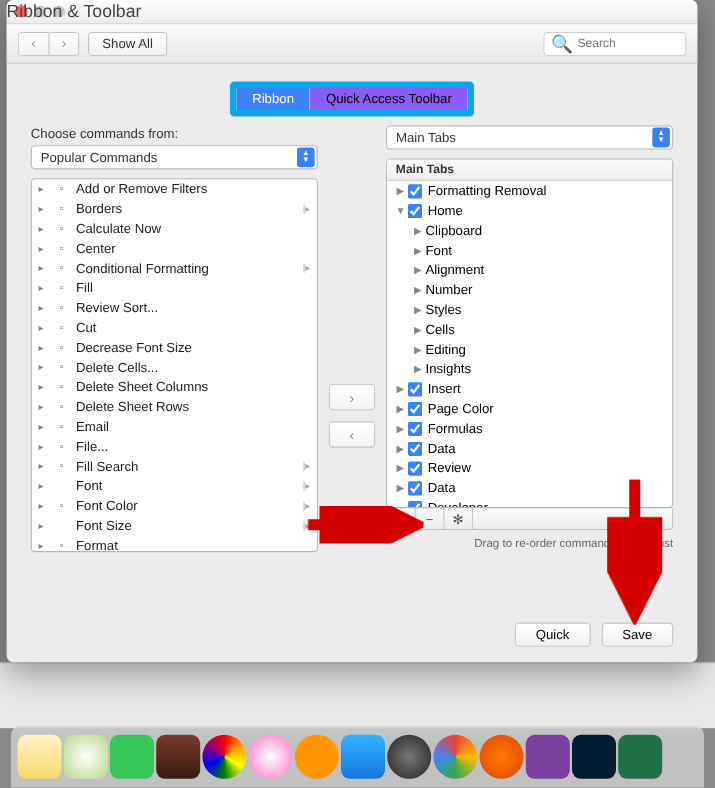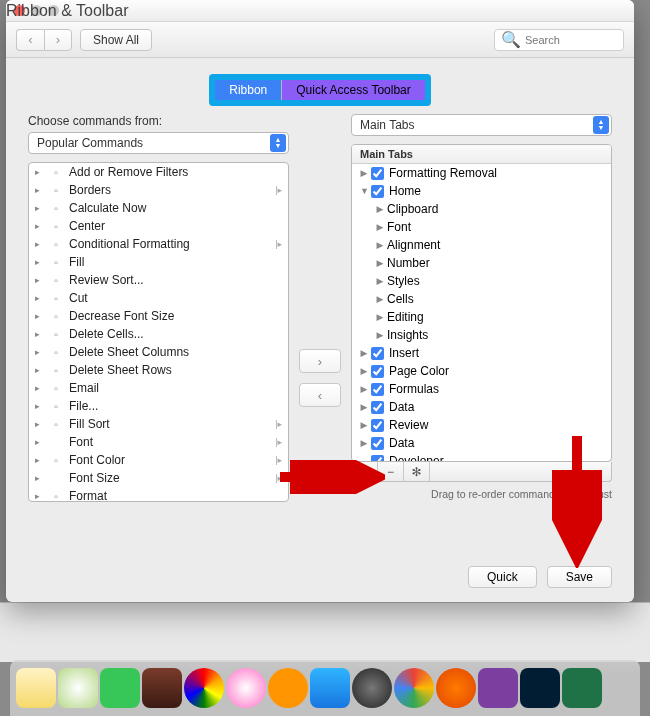--- a/index.html
+++ b/index.html
@@ -165,21 +165,21 @@
               <span>Email</span>
             </div>
             <div class="item">
               <span class="expand">▸</span>
               <span class="icon">▫</span>
               <span>File...</span>
             </div>
             <div class="item">
               <span class="expand">▸</span>
               <span class="icon">▫</span>
-              <span>Fill Sort</span>
+              <span>Fill Search</span>
               <span class="sub">|▸</span>
             </div>
             <div class="item">
               <span class="expand">▸</span>
               <span class="icon"></span>
               <span>Font</span>
               <span class="sub">|▸</span>
             </div>
             <div class="item">
               <span class="expand">▸</span>

